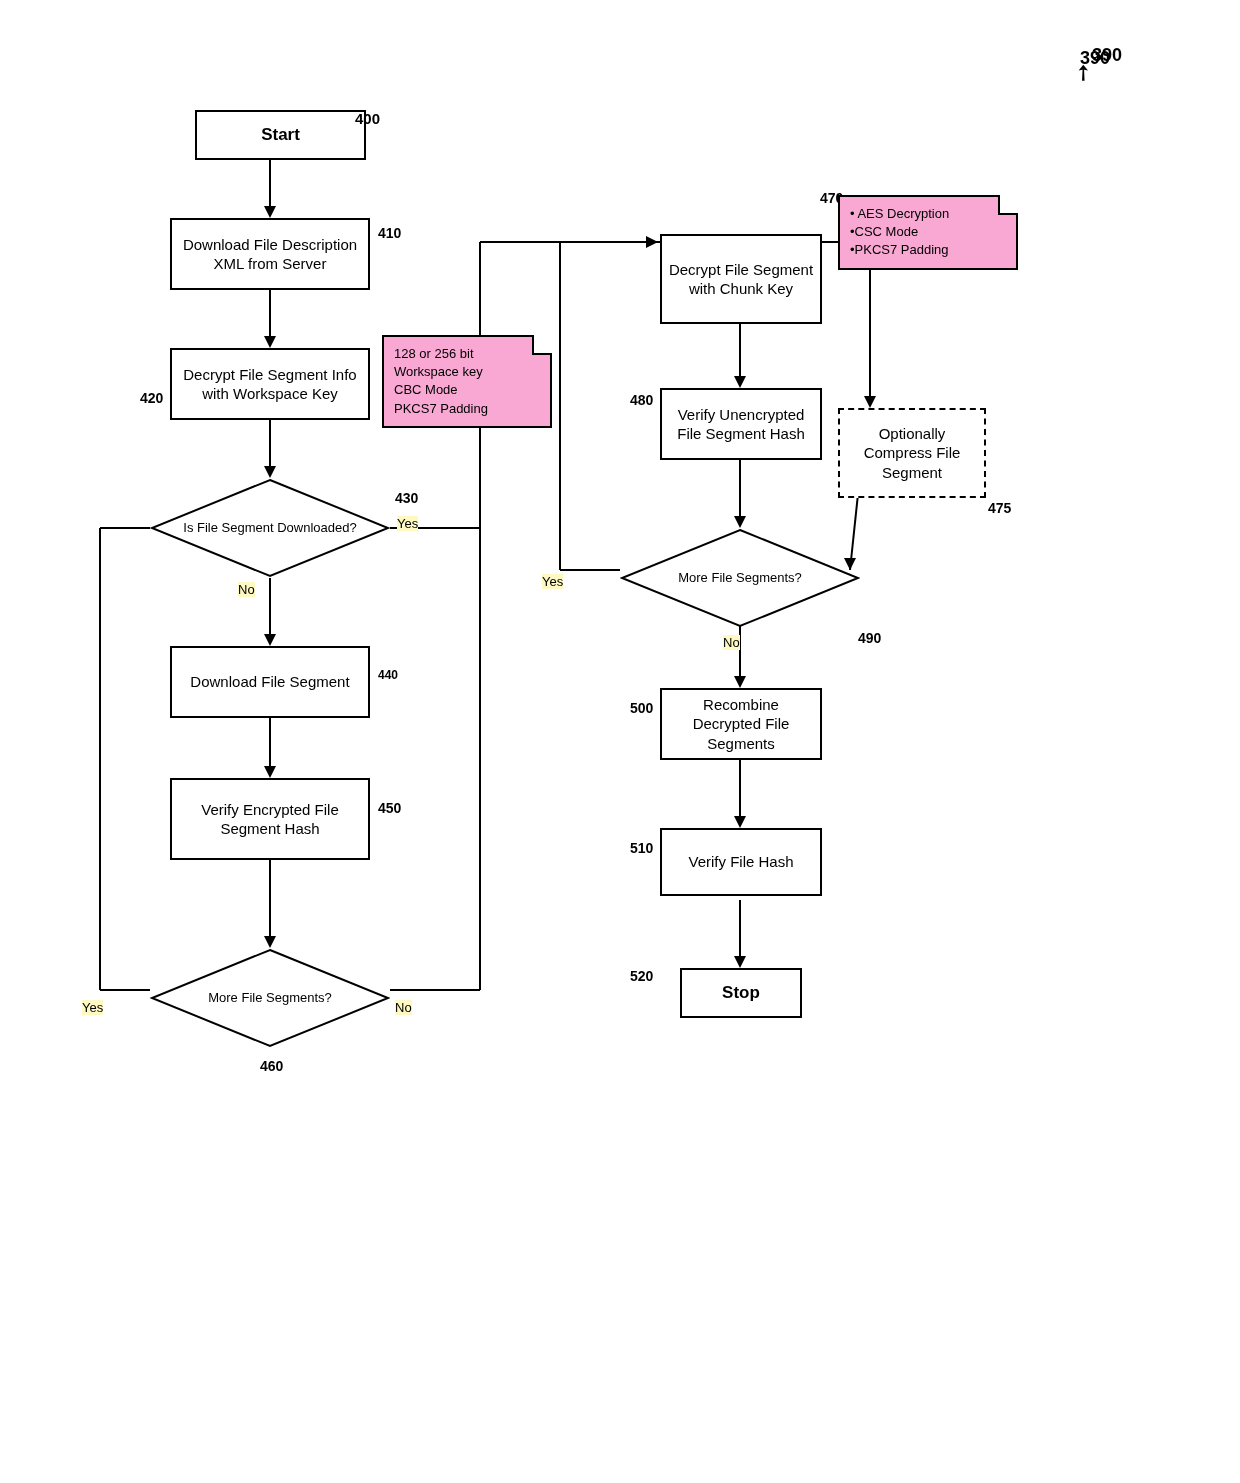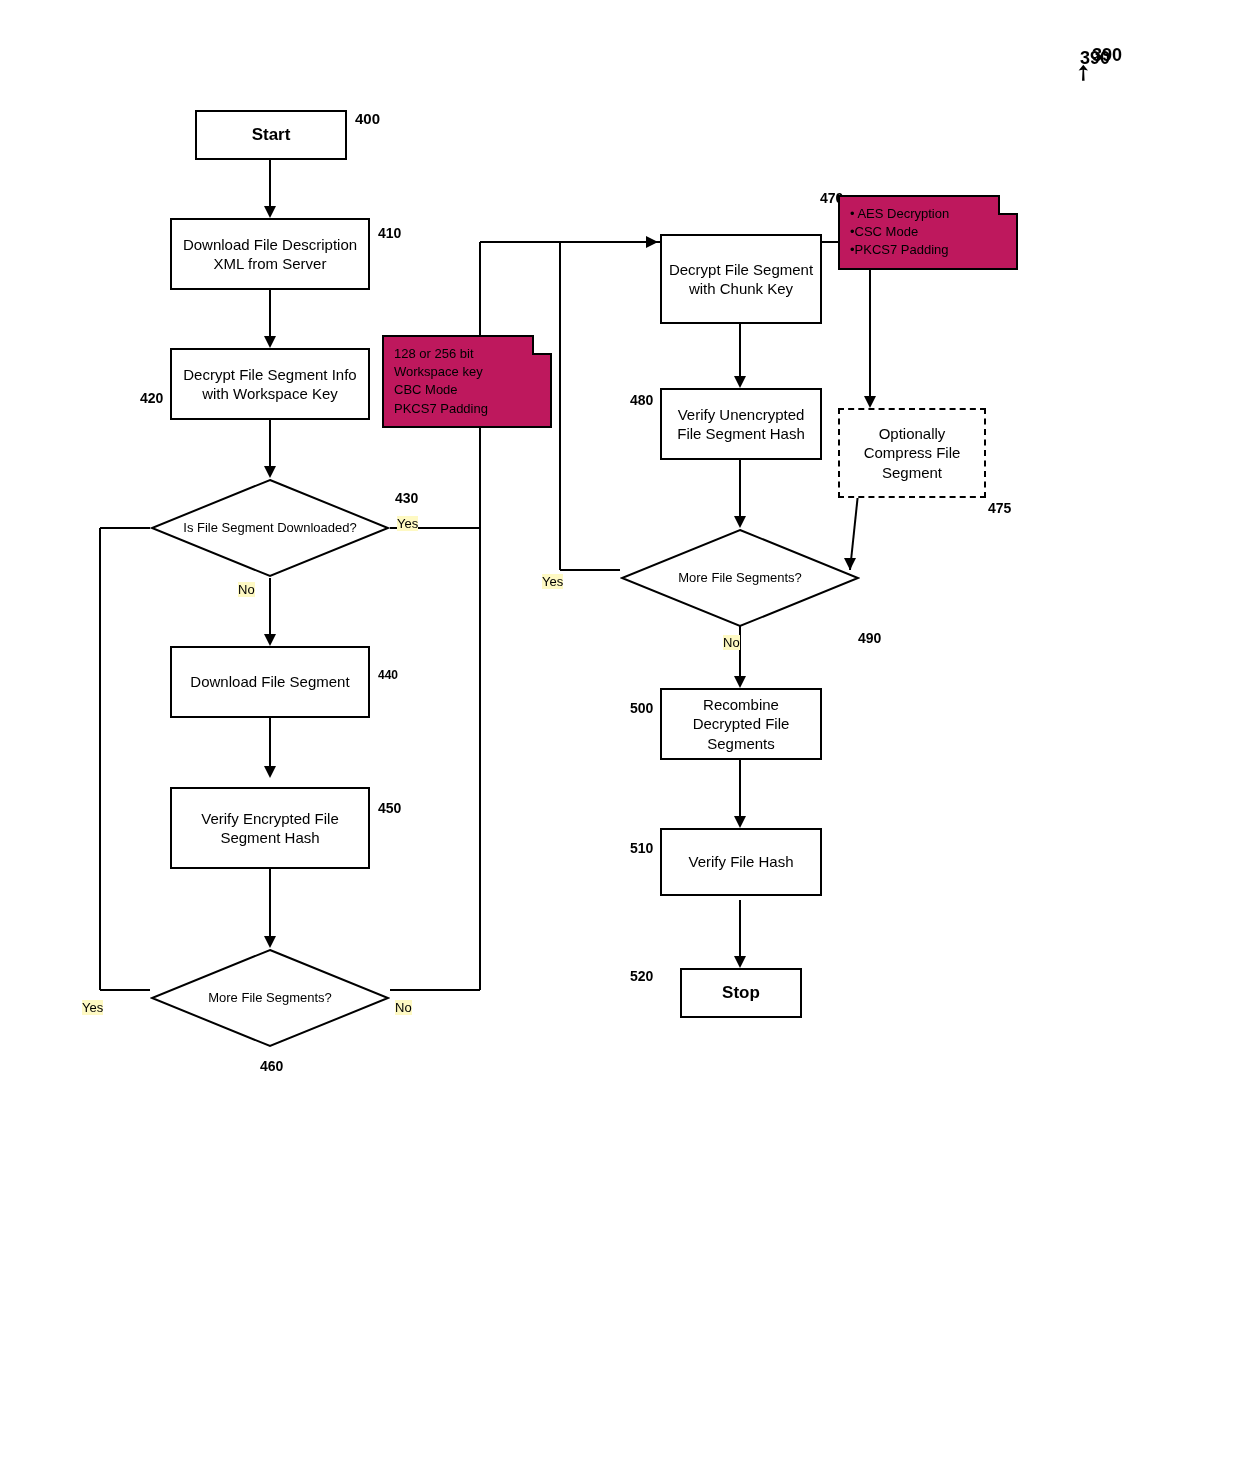--- a/index.html
+++ b/index.html
@@ -60,21 +60,21 @@
     .flow-diamond svg {
       position: absolute;
       top: 0; left: 0;
       width: 100%;
       height: 100%;
     }
     
     .note-box {
       position: absolute;
       border: 2px solid #000;
-      background: #be185d;
+      background: #f9a8d4;
       font-size: 13px;
       line-height: 1.4;
       padding: 8px 10px 8px 10px;
     }
     .note-box::before {
       content: '';
       position: absolute;
       top: -2px;
       right: -2px;
       width: 18px;
@@ -164,21 +164,21 @@
     <line x1="820" y1="242" x2="870" y2="242" stroke="#000" stroke-width="2"></line>
     <line x1="870" y1="242" x2="870" y2="400" stroke="#000" stroke-width="2"></line>
     <polygon points="870,408 864,396 876,396" fill="#000"></polygon>
 
   </svg>
 
   <div class="ref-label" style="top:45px; right:118px;">390</div>
 
   <div style="position:absolute; top:60px; right:148px; font-size:22px; transform:rotate(225deg);">➘</div>
 
-  <div class="flow-box" style="left:195px; top:110px; width:152px; height:50px; font-size:17px; font-weight:bold;">Start</div>
+  <div class="flow-box" style="left:195px; top:110px; width:171px; height:50px; font-size:17px; font-weight:bold;">Start</div>
   <div class="ref-label" style="top:110px; left:355px; font-size:15px;">400</div>
 
   <div class="flow-box" style="left:170px; top:218px; width:200px; height:72px;">Download File Description XML from Server</div>
   <div class="ref-label" style="top:225px; left:378px; font-size:14px;">410</div>
 
   <div class="flow-box" style="left:170px; top:348px; width:200px; height:72px;">Decrypt File Segment Info with Workspace Key</div>
   <div class="ref-label" style="top:390px; left:140px; font-size:14px;">420</div>
 
   <div class="note-box" style="left:382px; top:335px; width:170px;">
     <span style="white-space:pre-line;">128 or 256 bit
@@ -195,21 +195,21 @@
   </div>
   <div class="ref-label" style="top:490px; left:395px; font-size:14px;">430</div>
 
   <div class="flow-label" style="top:516px; left:397px;">Yes</div>
 
   <div class="flow-label" style="top:582px; left:238px;">No</div>
 
   <div class="flow-box" style="left:170px; top:646px; width:200px; height:72px;">Download File Segment</div>
   <div class="ref-label" style="top:668px; left:378px; font-size:12px;">440</div>
 
-  <div class="flow-box" style="left:170px; top:778px; width:200px; height:82px;margin-top:9px;">Verify Encrypted File Segment Hash</div>
+  <div class="flow-box" style="left:170px; top:778px; width:200px; height:82px;">Verify Encrypted File Segment Hash</div>
   <div class="ref-label" style="top:800px; left:378px; font-size:14px;">450</div>
 
   <div class="flow-diamond" style="left:150px; top:948px; width:240px; height:100px;">
     <svg viewBox="0 0 240 100" preserveAspectRatio="none">
       <polygon points="120,2 238,50 120,98 2,50" fill="white" stroke="black" stroke-width="2"></polygon>
     </svg>
     <div class="diamond-inner" style="font-size:13px;">More File Segments?</div>
   </div>
   <div class="ref-label" style="top:1058px; left:260px; font-size:14px;">460</div>
 

